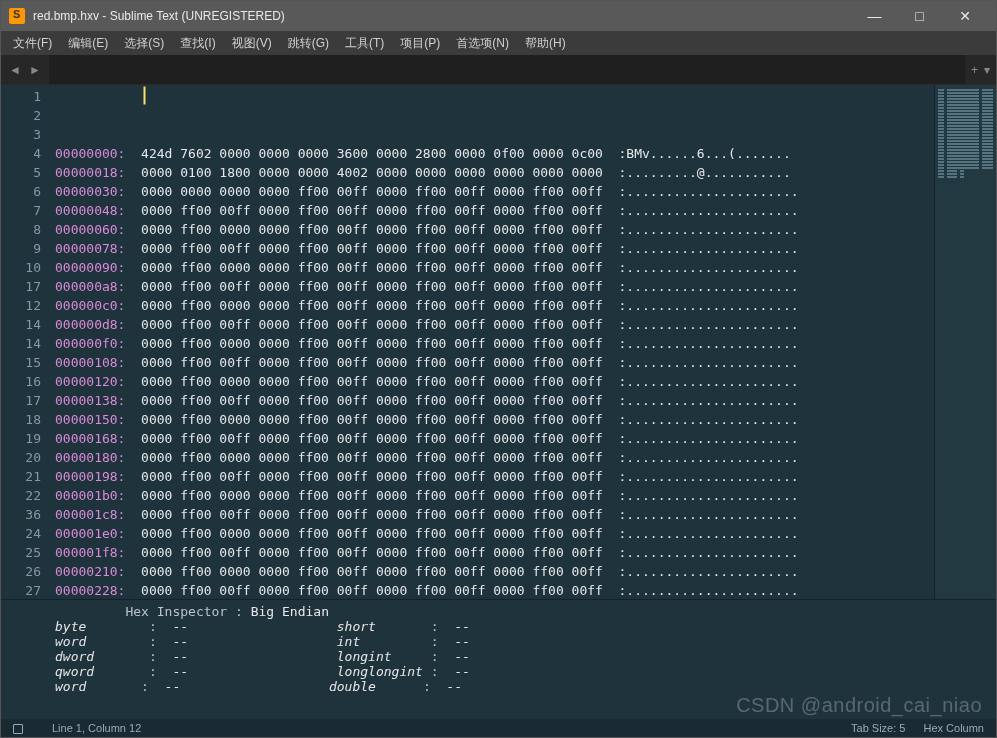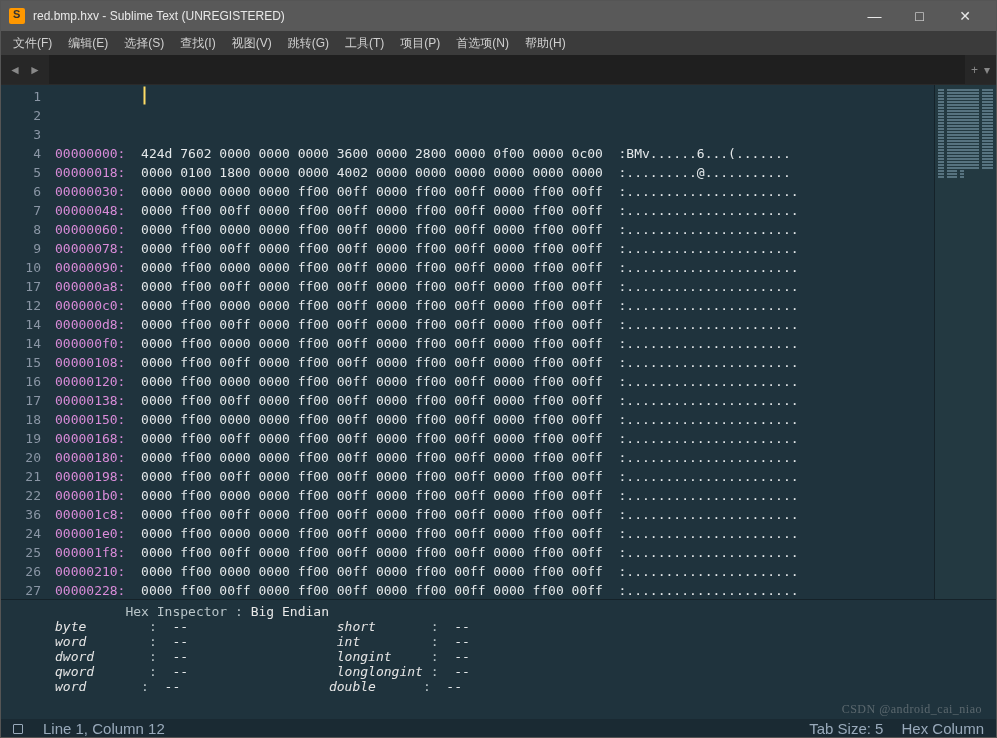--- a/index.html
+++ b/index.html
@@ -181,31 +181,31 @@
 
 .statusbar {
   position: absolute;
   left: 0; right: 0; bottom: 0;
   height: 18px;
   background: #1a2a33;
   display: flex;
   align-items: center;
   padding: 0 12px;
   color: #9ab;
-  font-size: 15px;
-  gap: 16px;
+  font-size: 11px;
+  gap: 25px;
 }
 .statusbar .right { margin-left: auto; display: flex; gap: 18px; }
 .watermark {
   position: absolute;
   right: 14px;
   bottom: 20px;
   color: rgba(200,200,200,0.35);
-  font-size: 12px;
-  font-family: Liberation Serif, serif;
+  font-size: 20px;
+  font-family: Liberation Sans, sans-serif;
   letter-spacing: 0.5px;
   pointer-events: none;
   text-align: center;
 }
 .sb-icon {
   display:inline-block; width:10px; height:10px;
   border:1px solid #9ab; border-radius:1px;
   position:relative; top:1px; margin-right:4px;
 }
 </style>

